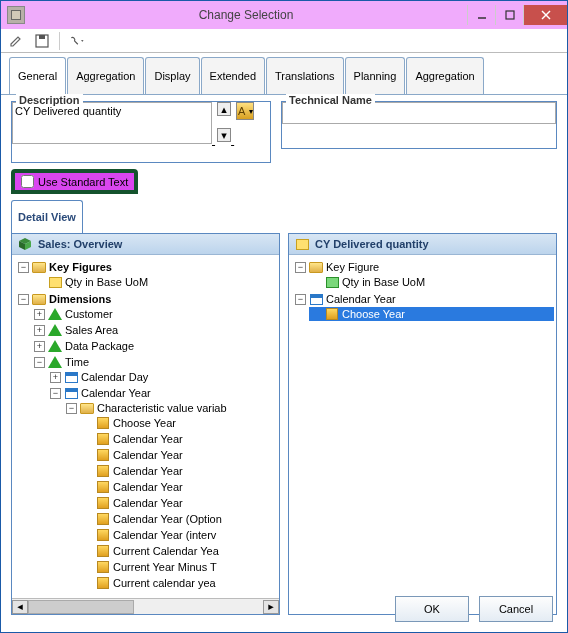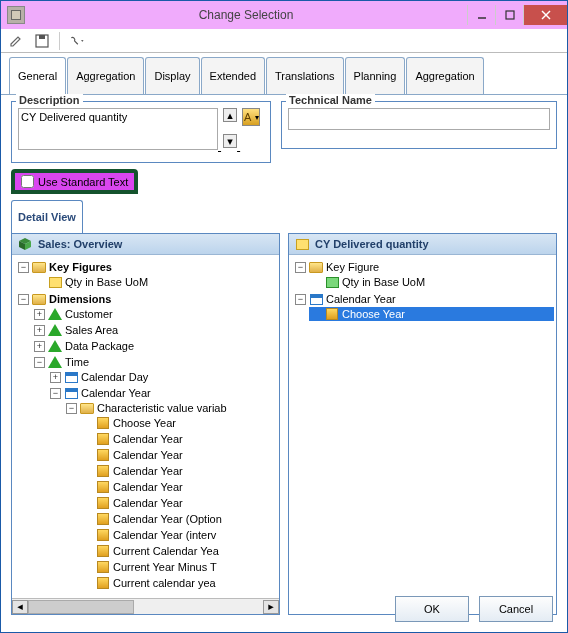--- a/index.html
+++ b/index.html
@@ -17,21 +17,21 @@
 
   .toolbar { height:24px; display:flex; align-items:center; padding:2px 6px; gap:8px; border-bottom:1px solid #bbb; }
   .tbicon { width:18px; height:18px; display:flex; align-items:center; justify-content:center; }
   .tbsep { width:1px; height:18px; background:#ccc; }
 
   .tabstrip { display:flex; padding:4px 8px 0 8px; gap:1px; }
   .tab { padding:12px 8px; border:1px solid #8aa8c8; border-bottom:none; background:#f4f4f4; border-radius:3px 3px 0 0; }
   .tab.active { background:#fff; font-weight:normal; position:relative; z-index:2; }
 
   .fieldsets { padding:6px 10px 4px 10px; border-top:1px solid #8aa8c8; display:flex; gap:10px; }
-  .fs { border:1px solid #5a88c0; padding:6px; position:relative;text-decoration:underline; }
+  .fs { border:1px solid #5a88c0; position:relative;text-decoration:underline; }
   .fs .legend { position:absolute; top:-8px; left:4px; background:#fff; font-weight:bold; color:#333; padding:0 3px; font-size:11px; }
   .fs.desc { width:260px; height:62px; }
   .fs.tech { flex:1; height:48px; }
   .desc textarea { width:200px; height:42px; border:1px solid #aaa; resize:none; font-family:inherit; font-size:11px; padding:2px; }
   .desc .sidebtns { display:inline-flex; flex-direction:column; gap:0; vertical-align:top; margin-left:2px;}
   .desc .arrow { width:14px; height:14px; border:1px solid #888; background:#eee; display:flex; align-items:center; justify-content:center; }
   .desc .misc { width:18px; height:18px; border:1px solid #888; background:linear-gradient(#ffe080,#d8a020); display:inline-flex; align-items:center; justify-content:center; vertical-align:top; margin-left:2px; }
   .tech input { width:100%; height:22px; border:1px solid #aaa; padding:2px; }
 
   .stdrow { padding:2px 10px 6px 10px; display:flex; align-items:center; }

